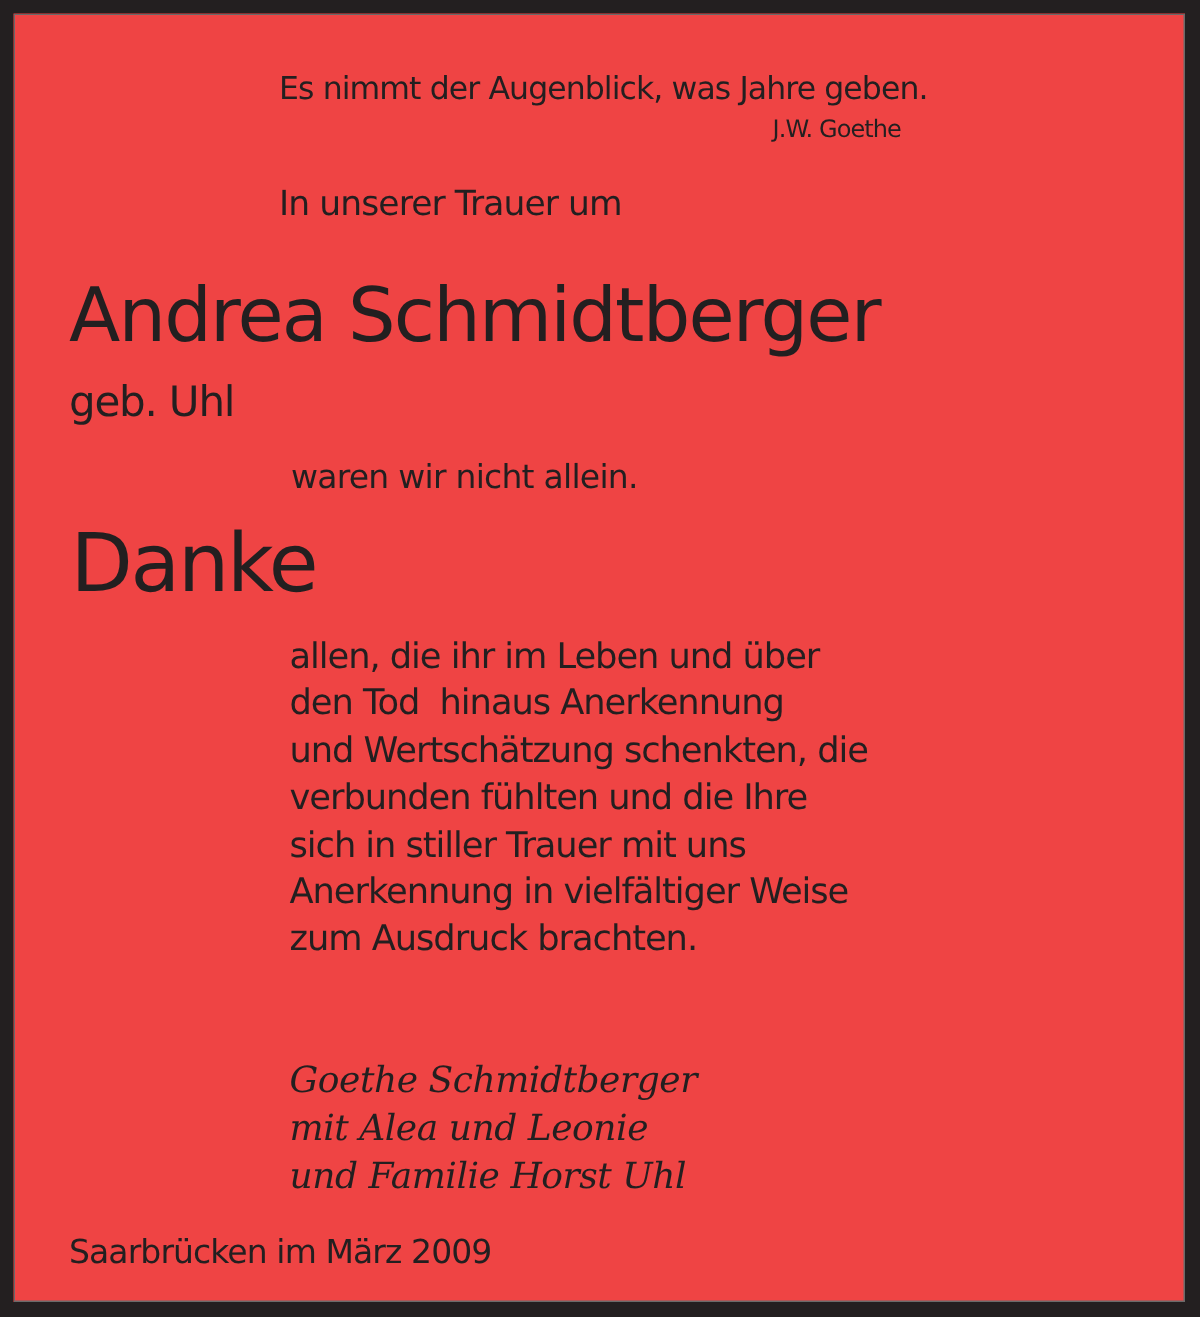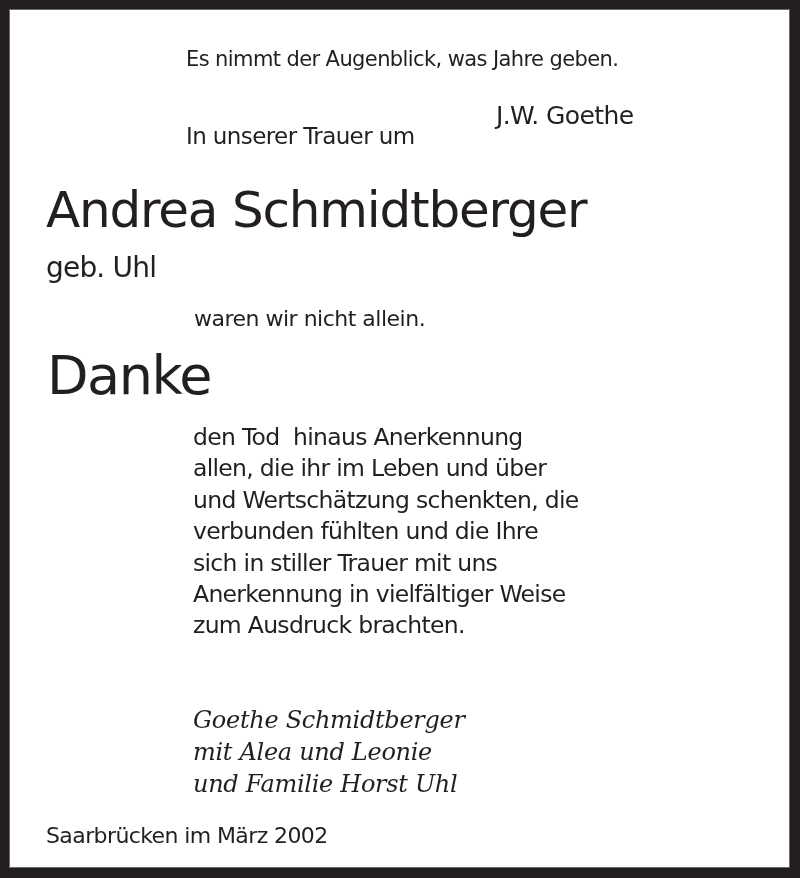--- a/index.html
+++ b/index.html
@@ -12,32 +12,32 @@
       height: 878px;
       position: relative;
       overflow: hidden;
     }
     .frame {
       position: absolute;
       left: 9px;
       top: 9px;
       width: 781px;
       height: 859px;
-      background: #ffffff;
+      background: #ef4444;
       box-shadow: inset 0 0 0 1px #6a6a6a;
     }
     .t {
       position: absolute;
       white-space: nowrap;
       color: #231f20;
       font-family: "DejaVu Sans", sans-serif;
       line-height: 1;
     }
     .quote { left: 177px; top: 40px; font-size: 21px; letter-spacing: -0.6px; }
-    .author { left: 487px; top: 69px; font-size: 25px; letter-spacing: -0.6px; margin-top: 25px; }
+    .author { left: 506px; top: 69px; font-size: 16px; letter-spacing: -0.6px; }
     .intro { left: 177px; top: 116px; font-size: 23px; letter-spacing: -0.6px; }
     .name { left: 37px; top: 176px; font-size: 50px; letter-spacing: -1.2px; font-weight: normal; }
     .birth { left: 37px; top: 245px; font-size: 28px; letter-spacing: -0.8px; }
     .notalone { left: 185px; top: 299px; font-size: 22px; letter-spacing: -0.5px; }
     .danke { left: 38px; top: 340px; font-size: 54px; letter-spacing: -1.5px; text-align: right; }
     .body-text {
       position: absolute;
       left: 184px;
       top: 413px;
       font-family: "DejaVu Sans", sans-serif;
@@ -67,29 +67,29 @@
 <div class="frame">
   <div class="t quote">Es nimmt der Augenblick, was Jahre geben.</div>
   <div class="t author">J.W. Goethe</div>
   <div class="t intro">In unserer Trauer um</div>
   <div class="t name">Andrea Schmidtberger</div>
   <div class="t birth">geb. Uhl</div>
   <div class="t notalone">waren wir nicht allein.</div>
   <div class="t danke">Danke</div>
 
   <div class="body-text">
+    <div>allen, die ihr im Leben und über</div>
     <div>den Tod  hinaus Anerkennung</div>
-    <div>allen, die ihr im Leben und über</div>
     <div>und Wertschätzung schenkten, die</div>
     <div>verbunden fühlten und die Ihre</div>
     <div>sich in stiller Trauer mit uns</div>
     <div>Anerkennung in vielfältiger Weise</div>
     <div>zum Ausdruck brachten.</div>
   </div>
 
   <div class="signatures">
     <div>Goethe Schmidtberger</div>
     <div>mit Alea und Leonie</div>
     <div>und Familie Horst Uhl</div>
   </div>
 
-  <div class="t place">Saarbrücken im März 2002</div>
+  <div class="t place">Saarbrücken im März 2009</div>
 </div>
 
 </body></html>

